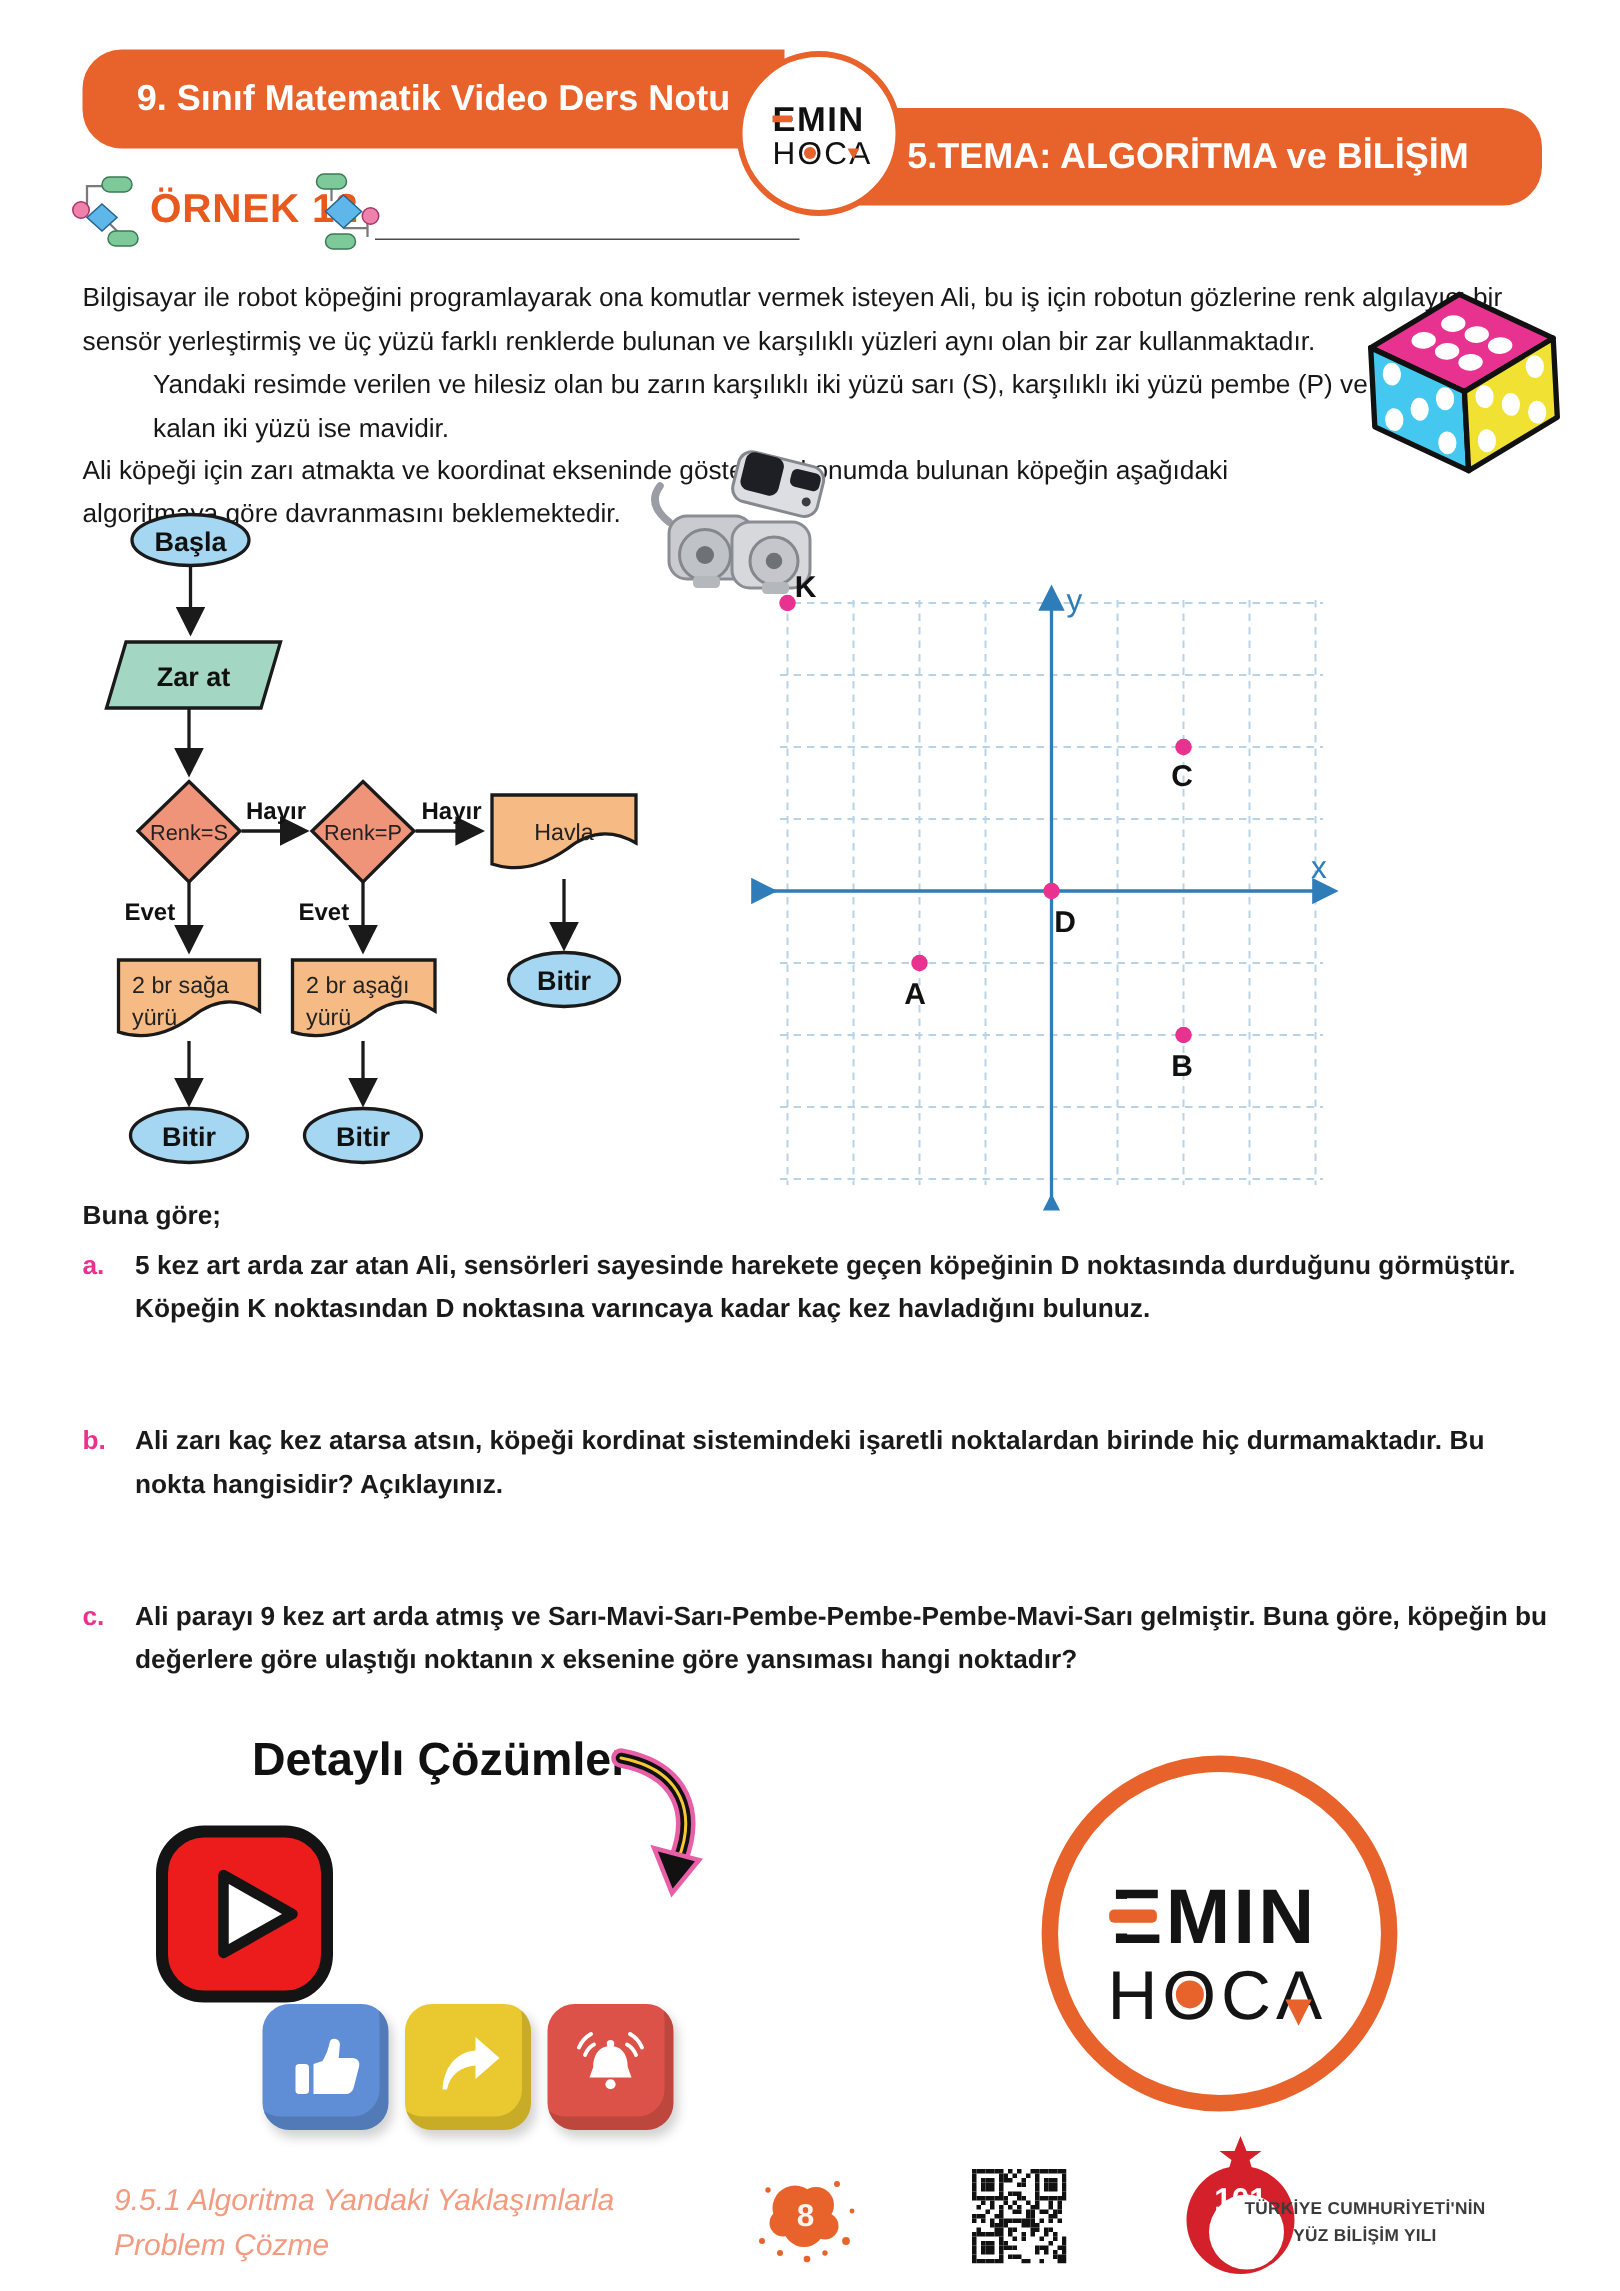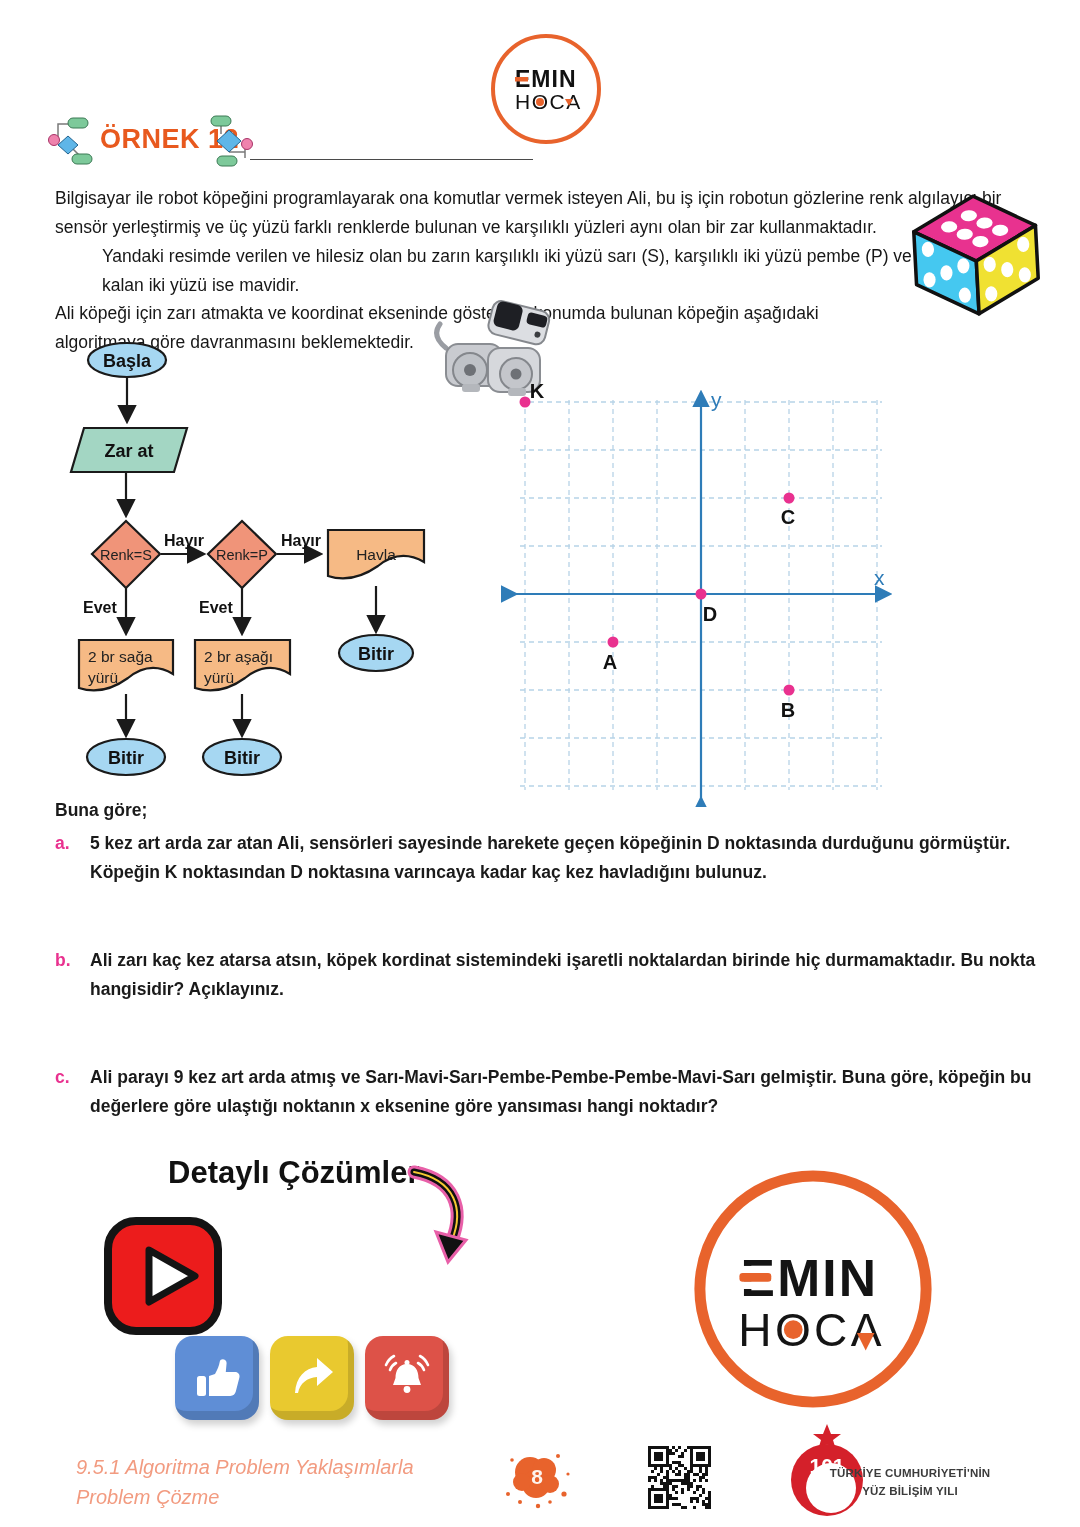--- a/index.html
+++ b/index.html
@@ -53,20 +53,26 @@
   
   .foot-section{position:absolute;left:76px;top:1452px;font-size:20px;font-style:italic;color:#f29b80;line-height:30px;}
   .centenary{position:absolute;left:820px;top:1464px;width:180px;text-align:center;
              font-size:11.5px;font-weight:bold;color:#3b3b3b;line-height:18px;letter-spacing:.2px;}
 </style>
 </head>
 <body>
 
 <div class="page">
 
+  <div class="hbar hbar1">
+    <span>9. Sınıf Matematik Video Ders Notu</span>
+  </div>
+  <div class="hbar hbar2">
+    <span>5.TEMA: ALGORİTMA ve BİLİŞİM</span>
+  </div>
   <div class="hcircle">
     <svg width="94" height="94" viewBox="0 0 94 94">
       <text x="16" y="45" font-size="23" font-weight="bold" fill="#111" letter-spacing="1">EMIN</text>
       <rect x="16" y="35" width="13" height="4.5" fill="#e8632c"></rect>
       <text x="16" y="67" font-size="21" fill="#111" letter-spacing="1.5">HOCA</text>
       <circle cx="41" cy="60" r="4" fill="#e8632c"></circle>
       <polygon points="66,57 74,57 70,64" fill="#e8632c"></polygon>
     </svg>
   </div>
 
@@ -239,21 +245,21 @@
       </g>
   </svg>
 
   <div class="qlead">Buna göre;</div>
   <div class="qitem qa">
     <span class="qlabel">a.</span>
     <span class="qtext">5 kez art arda zar atan Ali, sensörleri sayesinde harekete geçen köpeğinin D noktasında durduğunu görmüştür. Köpeğin K noktasından D noktasına varıncaya kadar kaç kez havladığını bulunuz.</span>
   </div>
   <div class="qitem qb">
     <span class="qlabel">b.</span>
-    <span class="qtext">Ali zarı kaç kez atarsa atsın, köpek kordinat sistemindeki işaretli noktalardan birinde hiç durmamaktadır. Bu nokta hangisidir? Açıklayınız.</span>
+    <span class="qtext">Ali zarı kaç kez atarsa atsın, köpeği kordinat sistemindeki işaretli noktalardan birinde hiç durmamaktadır. Bu nokta hangisidir? Açıklayınız.</span>
   </div>
   <div class="qitem qc">
     <span class="qlabel">c.</span>
     <span class="qtext">Ali parayı 9 kez art arda atmış ve Sarı-Mavi-Sarı-Pembe-Pembe-Pembe-Mavi-Sarı gelmiştir. Buna göre, köpeğin bu değerlere göre ulaştığı noktanın x eksenine göre yansıması hangi noktadır?</span>
   </div>
 
   <div class="promo-title">Detaylı Çözümler</div>
 
   <svg class="abs" style="left:398px;top:1162px;" width="80" height="110" viewBox="0 0 80 110">
     <path d="M16 10 C 58 18, 66 48, 54 78" stroke="#e85fa8" stroke-width="13" fill="none" stroke-linecap="round"></path>
@@ -300,21 +306,21 @@
     <text x="46" y="118" font-size="47" font-weight="bold" fill="#141414" letter-spacing="2">EMIN</text>
     <rect x="45" y="91" width="34" height="7" fill="#fff"></rect>
     <rect x="45" y="105" width="34" height="7" fill="#fff"></rect>
     <rect x="45" y="97.5" width="29" height="8" rx="3" fill="#e8632c"></rect>
     <text x="44" y="164" font-size="42" fill="#141414" letter-spacing="3">HOCA</text>
     <circle cx="94" cy="149" r="8.5" fill="#e8632c"></circle>
     <polygon points="152,152 168,152 160,168" fill="#e8632c"></polygon>
   </svg>
 
   <div class="foot-section">
-    <div>9.5.1 Algoritma Problem Yaklaşımlarla</div>
+    <div>9.5.1 Algoritma Yandaki Yaklaşımlarla</div>
     <div>Problem Çözme</div>
   </div>
 
   <svg class="abs" style="left:498px;top:1444px;" width="78" height="74" viewBox="0 0 78 74">
     <g fill="#e8632c">
       <circle cx="32" cy="28" r="15"></circle>
         <circle cx="46" cy="26" r="12"></circle>
         <circle cx="38" cy="40" r="14"></circle>
       <circle cx="52" cy="40" r="9"></circle>
         <circle cx="24" cy="38" r="9"></circle>

